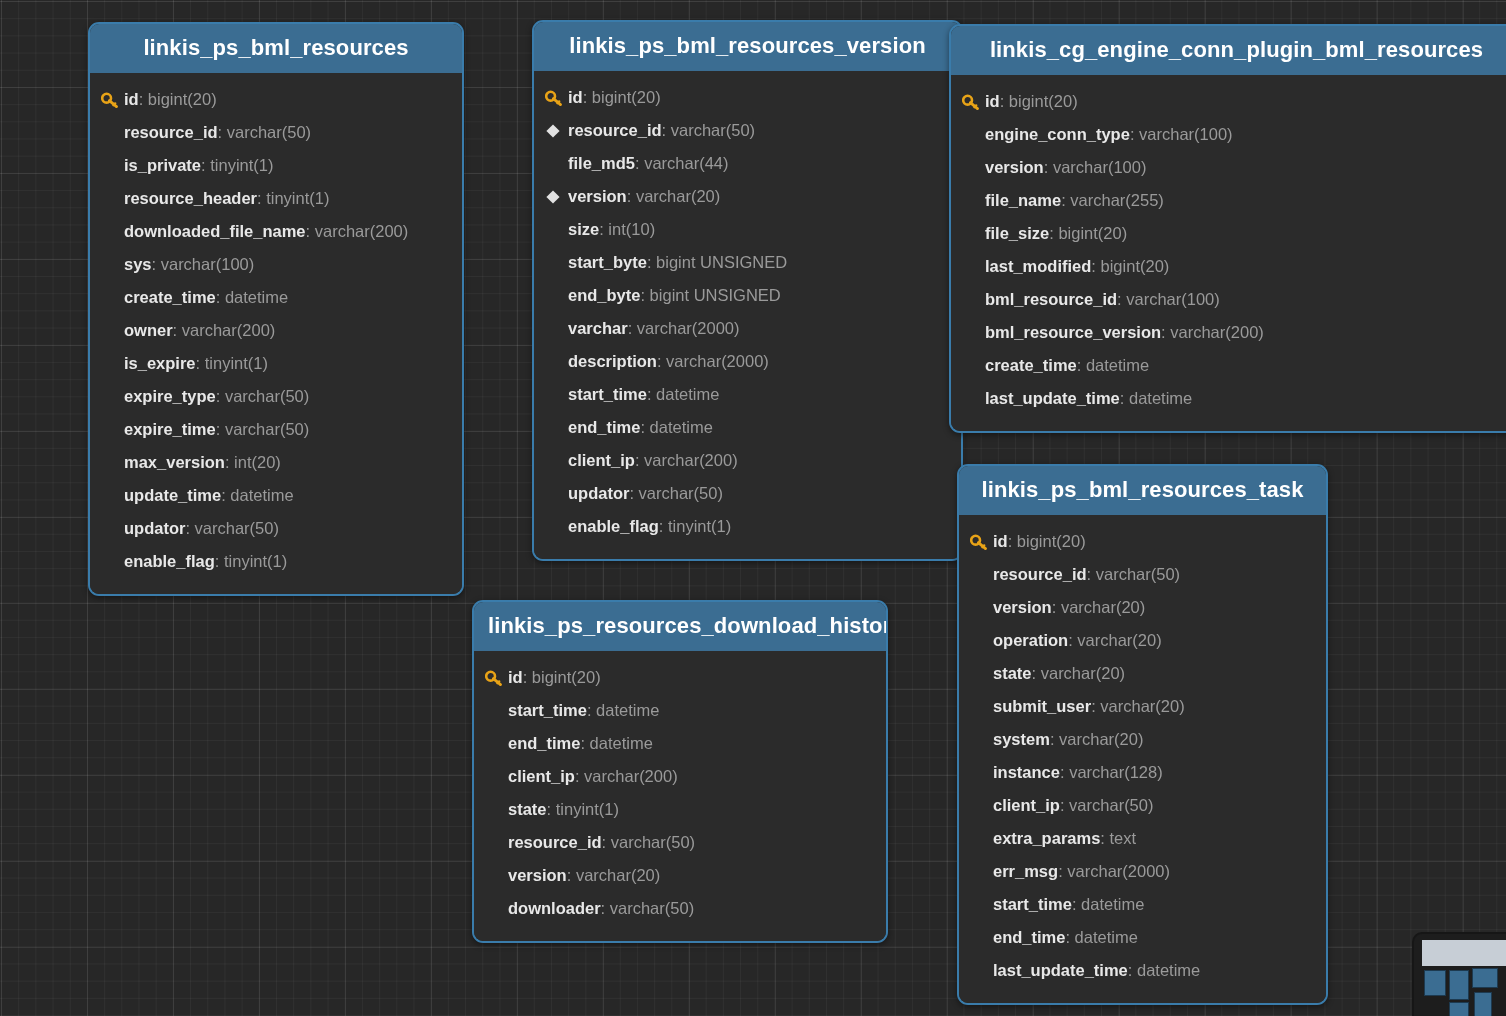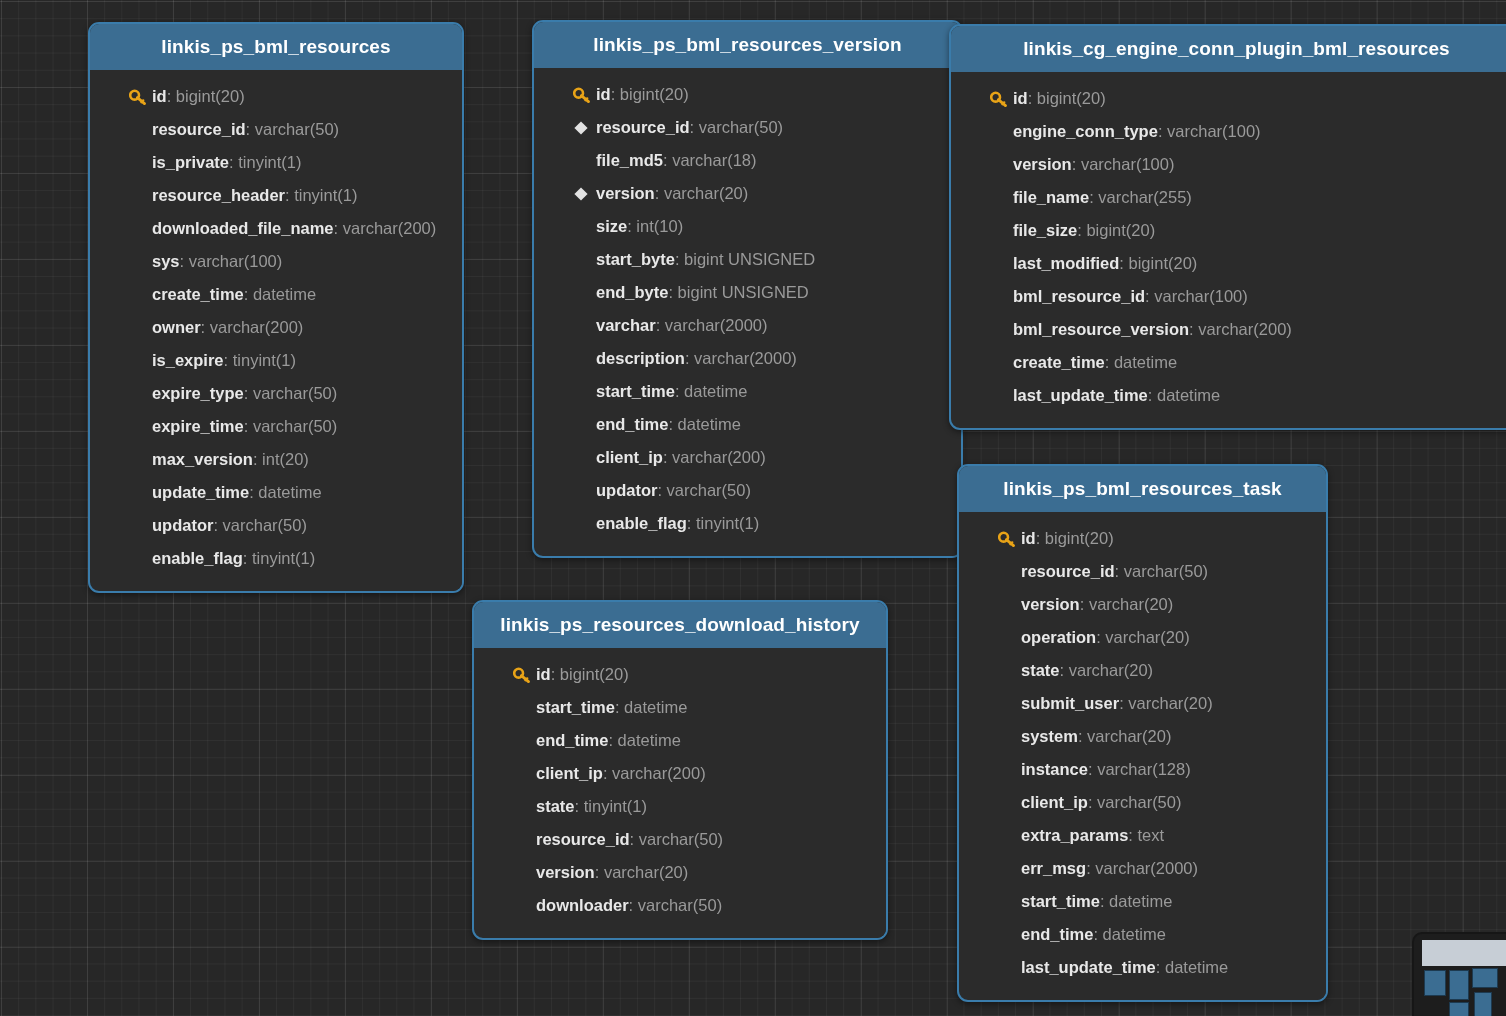--- a/index.html
+++ b/index.html
@@ -36,33 +36,32 @@
     border: 2px solid #3a7cab;
     border-radius: 11px;
     background: #2b2b2b;
     overflow: hidden;
     box-shadow: 0 2px 6px rgba(0,0,0,0.45);
   }
 
   .entity-header {
     background: #3b6d92;
     color: #ffffff;
-    font-size: 19px;
+    font-size: 22px;
     font-weight: 700;
     text-align: center;
     line-height: 1;
     padding: 13px 14px 14px 14px;
     letter-spacing: 0.1px;
     white-space: nowrap;
   }
 
   .entity-body {
     background: #2b2b2b;
     padding: 10px 0 16px 0;
-    margin-left: 28px;
   }
 
   .field-row {
     display: flex;
     align-items: center;
     height: 33px;
     padding-left: 11px;
     white-space: nowrap;
   }
 
@@ -205,21 +204,21 @@
         <div class="field-row">
           <span class="field-icon">
             <svg width="16" height="16" viewBox="0 0 16 16">
               <path d="M8 1.4 L14.6 8 L8 14.6 L1.4 8 Z" fill="#e2e2e2"></path>
             </svg>
           </span>
           <span class="field-text"><span class="field-name">resource_id</span><span class="field-sep">: </span><span class="field-type">varchar(50)</span></span>
         </div>
         <div class="field-row">
           <span class="field-icon"></span>
-          <span class="field-text"><span class="field-name">file_md5</span><span class="field-sep">: </span><span class="field-type">varchar(18)</span></span>
+          <span class="field-text"><span class="field-name">file_md5</span><span class="field-sep">: </span><span class="field-type">varchar(44)</span></span>
         </div>
         <div class="field-row">
           <span class="field-icon">
             <svg width="16" height="16" viewBox="0 0 16 16">
               <path d="M8 1.4 L14.6 8 L8 14.6 L1.4 8 Z" fill="#e2e2e2"></path>
             </svg>
           </span>
           <span class="field-text"><span class="field-name">version</span><span class="field-sep">: </span><span class="field-type">varchar(20)</span></span>
         </div>
         <div class="field-row">

